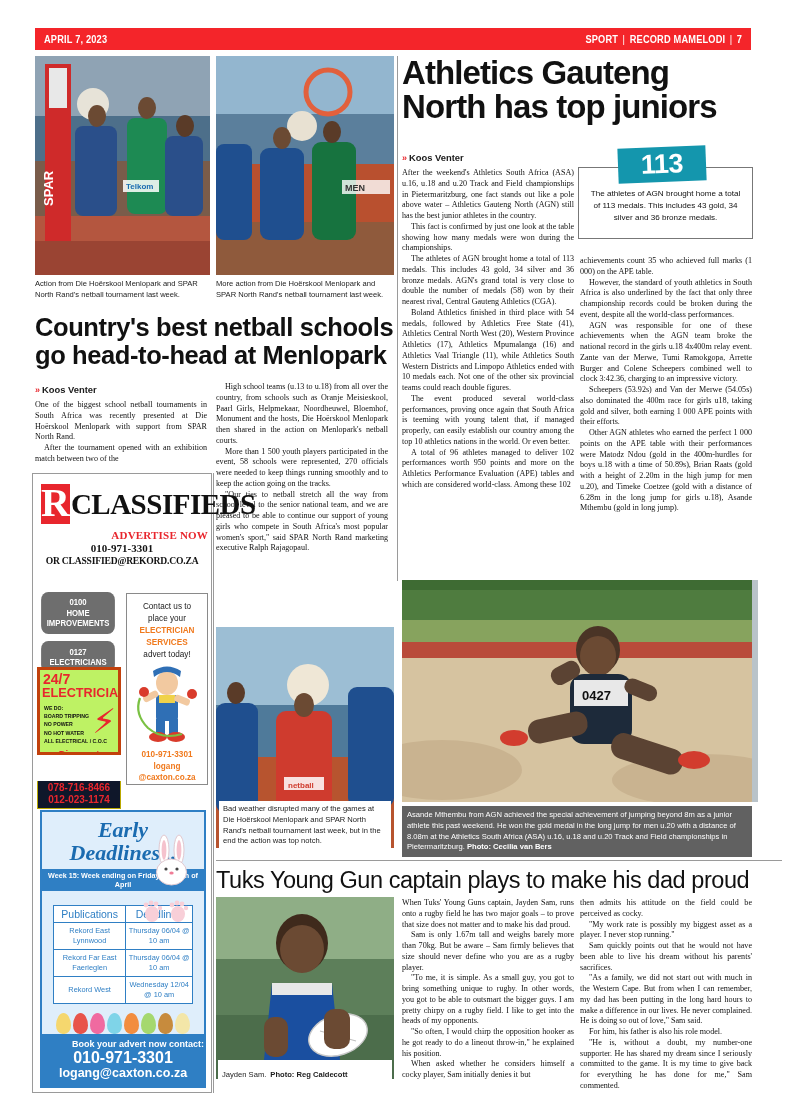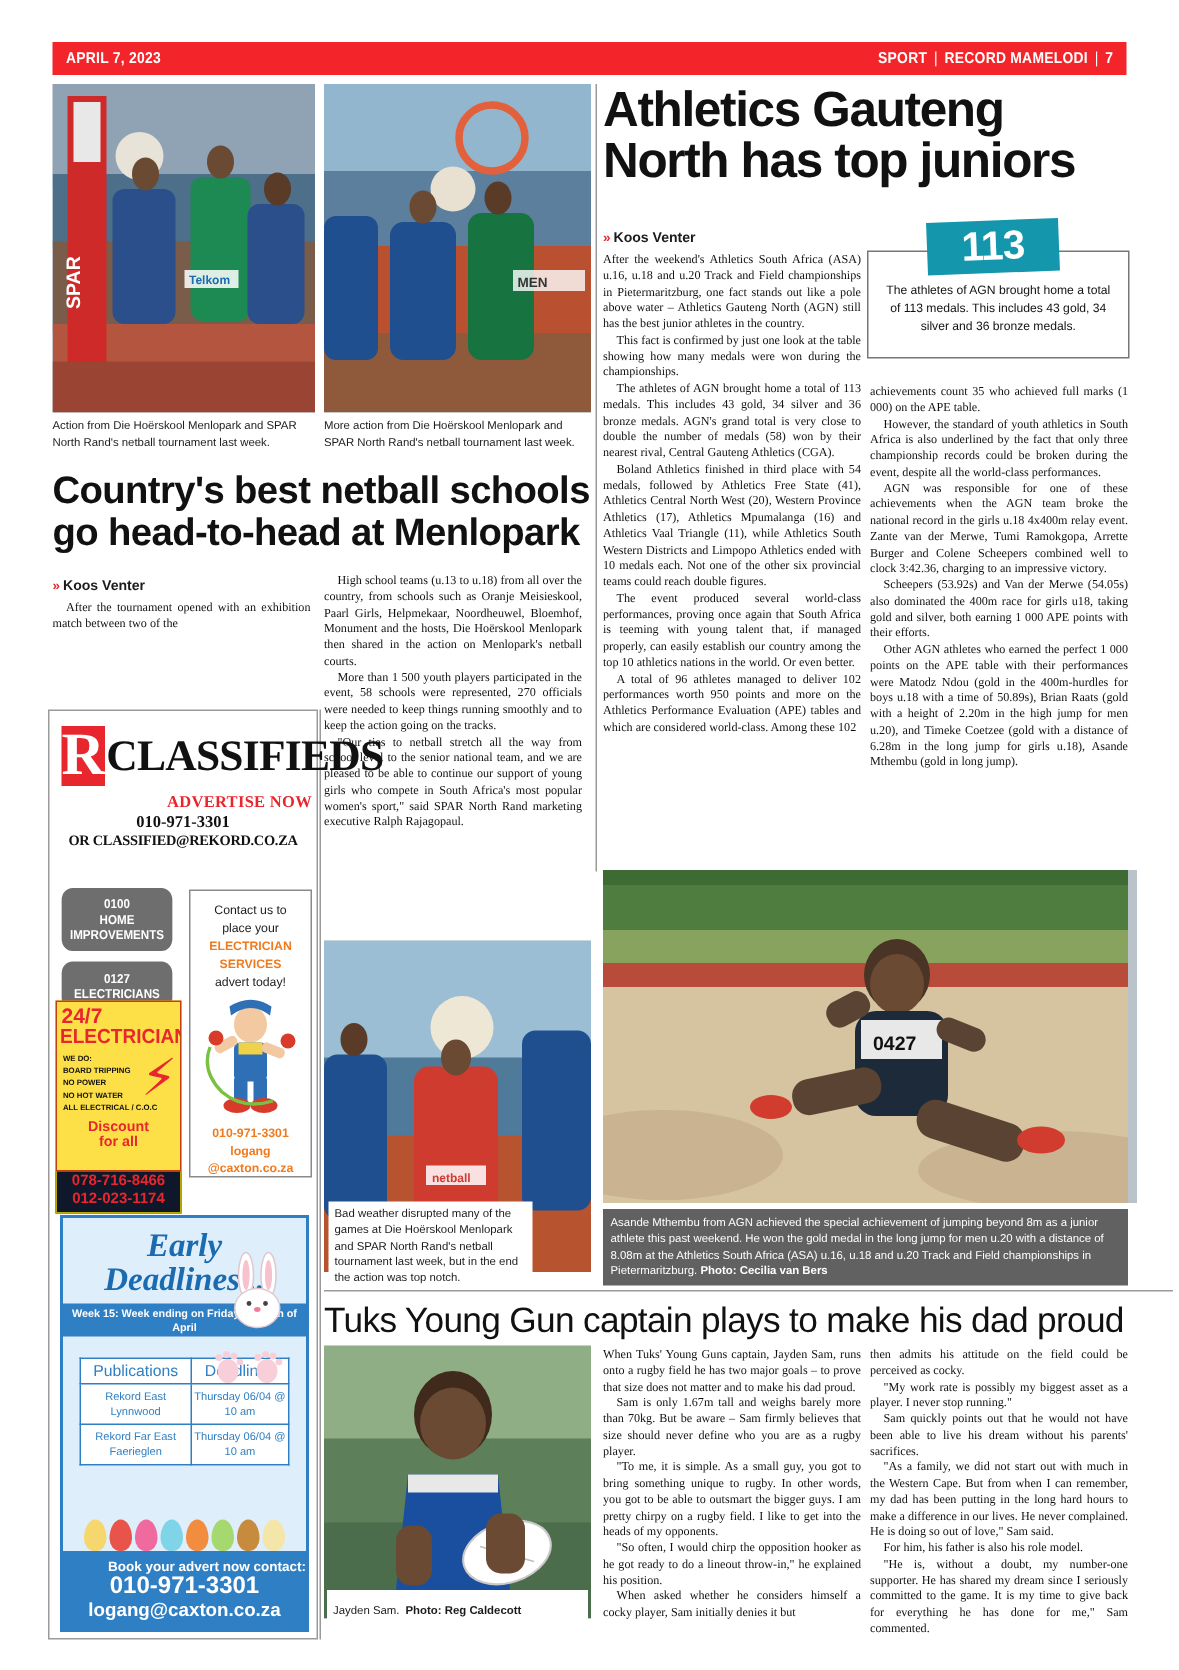--- a/index.html
+++ b/index.html
@@ -137,22 +137,22 @@
     font-family:"Liberation Sans", sans-serif;font-size:8.2px;
     line-height:1.45;color:#1b1b1b;
   }
   .contact-card .hl{color:#f07a1e;font-weight:bold;}
   .contact-card .tel{
     font-family:"Liberation Sans", sans-serif;font-size:8.2px;
     font-weight:bold;color:#f07a1e;line-height:1.4;
   }
 
   .elec-ad{
-    position:absolute;left:37px;top:667px;width:84px;height:114px;
-    background:#fde047;border:1px solid #c2410c;box-sizing:border-box;overflow:hidden;
+    position:absolute;left:37px;top:667px;width:84px;height:88px;
+    background:#bef264;border:3px solid #c2410c;box-sizing:border-box;overflow:hidden;
   }
   .elec-247{
     font-family:"Liberation Sans", sans-serif;font-weight:bold;
     font-size:14px;color:#e8262d;margin:2px 0 0 3px;line-height:1;
   }
   .elec-word{
     font-family:"Liberation Sans", sans-serif;font-weight:bold;
     font-size:13.5px;color:#e8262d;margin:0 0 0 2px;line-height:1;
     transform:scaleX(.94);transform-origin:left;
   }
@@ -287,20 +287,21 @@
   <div class="rule-v" style="left:397px;top:56px;height:525px;"></div>
 
   <div class="nb-head">Country's best netball schools go head-to-head at Menlopark</div>
 
   <div class="byline" style="position:absolute;left:35px;top:384px;">
     <span class="arrows">»</span>
     <span>Koos Venter</span>
   </div>
 
   <div class="body-col" style="position:absolute;left:35px;top:400px;width:172px;">
+    <p class="first">One of the biggest school netball tournaments in South Africa was recently presented at Die Hoërskool Menlopark with support from SPAR North Rand.</p>
     <p>After the tournament opened with an exhibition match between two of the</p>
   </div>
 
   <div class="body-col" style="position:absolute;left:216px;top:382px;width:172px;">
     <p>High school teams (u.13 to u.18) from all over the country, from schools such as Oranje Meisieskool, Paarl Girls, Helpmekaar, Noordheuwel, Bloemhof, Monument and the hosts, Die Hoërskool Menlopark then shared in the action on Menlopark's netball courts.</p>
     <p>More than 1 500 youth players participated in the event, 58 schools were represented, 270 officials were needed to keep things running smoothly and to keep the action going on the tracks.</p>
     <p>"Our ties to netball stretch all the way from school level to the senior national team, and we are pleased to be able to continue our support of young girls who compete in South Africa's most popular women's sport," said SPAR North Rand marketing executive Ralph Rajagopaul.</p>
   </div>
 
   <div class="photo" style="left:216px;top:627px;width:178px;height:221px;">
@@ -312,21 +313,21 @@
       <ellipse cx="92" cy="58" rx="21" ry="21" fill="#efe7d6"></ellipse>
       <rect x="60" y="84" width="56" height="110" rx="10" fill="#cf3b2e"></rect>
       <rect x="0" y="76" width="42" height="110" rx="9" fill="#1f4f8f"></rect>
       <rect x="132" y="60" width="46" height="120" rx="9" fill="#1f4f8f"></rect>
       <ellipse cx="88" cy="78" rx="10" ry="12" fill="#6b4a33"></ellipse>
       <ellipse cx="20" cy="66" rx="9" ry="11" fill="#5a3b28"></ellipse>
       <rect x="68" y="150" width="40" height="13" fill="#ffffff" opacity=".85"></rect>
       <text x="72" y="161" font-family="Liberation Sans, sans-serif" font-size="8" fill="#cf3b2e" font-weight="bold">netball</text>
     </svg>
   </div>
-  <div class="cap-overlay" style="left:219px;top:801px;width:136px;">
+  <div class="cap-overlay" style="left:219px;top:801px;width:172px;">
     <div class="caption">Bad weather disrupted many of the games at Die Hoërskool Menlopark and SPAR North Rand's netball tournament last week, but in the end the action was top notch.</div>
   </div>
 
   <div class="ath-head">Athletics Gauteng North has top juniors</div>
 
   <div class="byline" style="position:absolute;left:402px;top:152px;">
     <span class="arrows">»</span>
     <span>Koos Venter</span>
   </div>
 
@@ -542,20 +543,24 @@
         <th>Deadlines</th>
       </tr>
       <tr>
         <td>Rekord East Lynnwood</td>
         <td>Thursday 06/04 @ 10 am</td>
       </tr>
       <tr>
         <td>Rekord Far East Faerieglen</td>
         <td>Thursday 06/04 @ 10 am</td>
       </tr>
+      <tr>
+        <td>Rekord West</td>
+        <td>Wednesday 12/04 @ 10 am</td>
+      </tr>
     </tbody>
       </table>
     <div class="ed-eggs">
       <div class="egg" style="background:#f5d76e;"></div>
       <div class="egg" style="background:#e8544a;"></div>
       <div class="egg" style="background:#f06aa0;"></div>
       <div class="egg" style="background:#7fd4e8;"></div>
       <div class="egg" style="background:#f28d3f;"></div>
       <div class="egg" style="background:#a5d86e;"></div>
       <div class="egg" style="background:#c78b3d;"></div>

